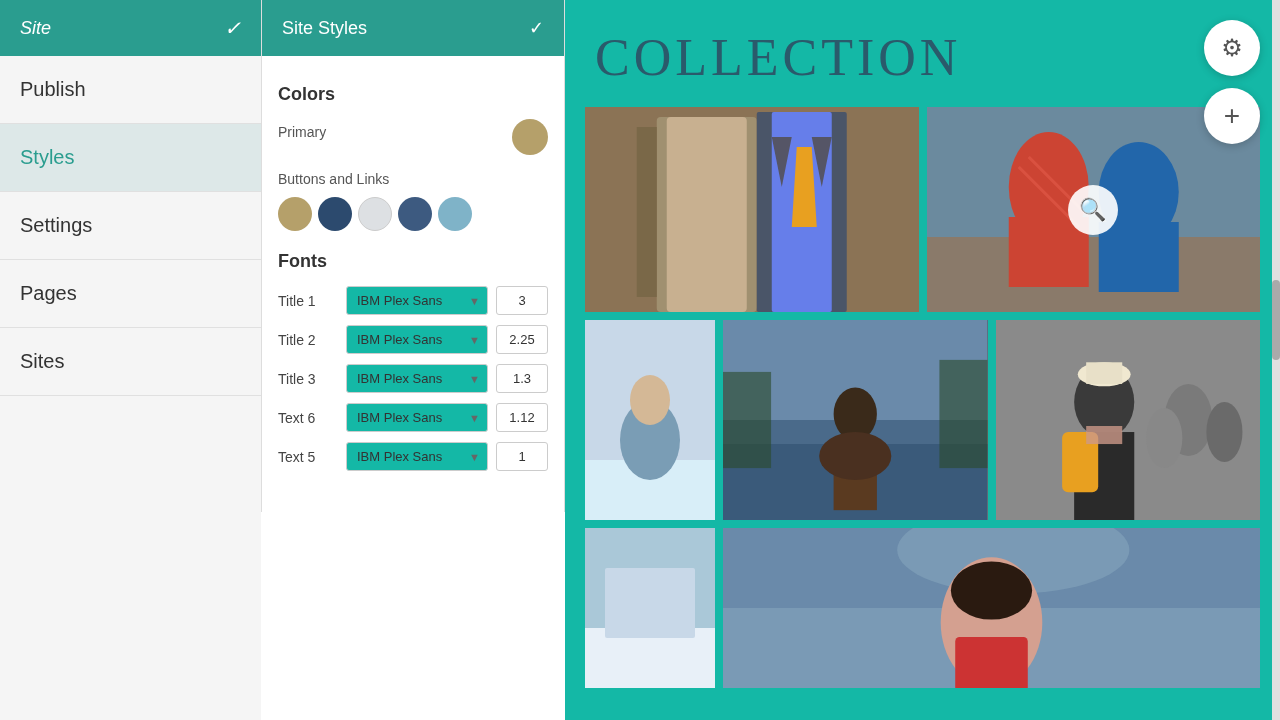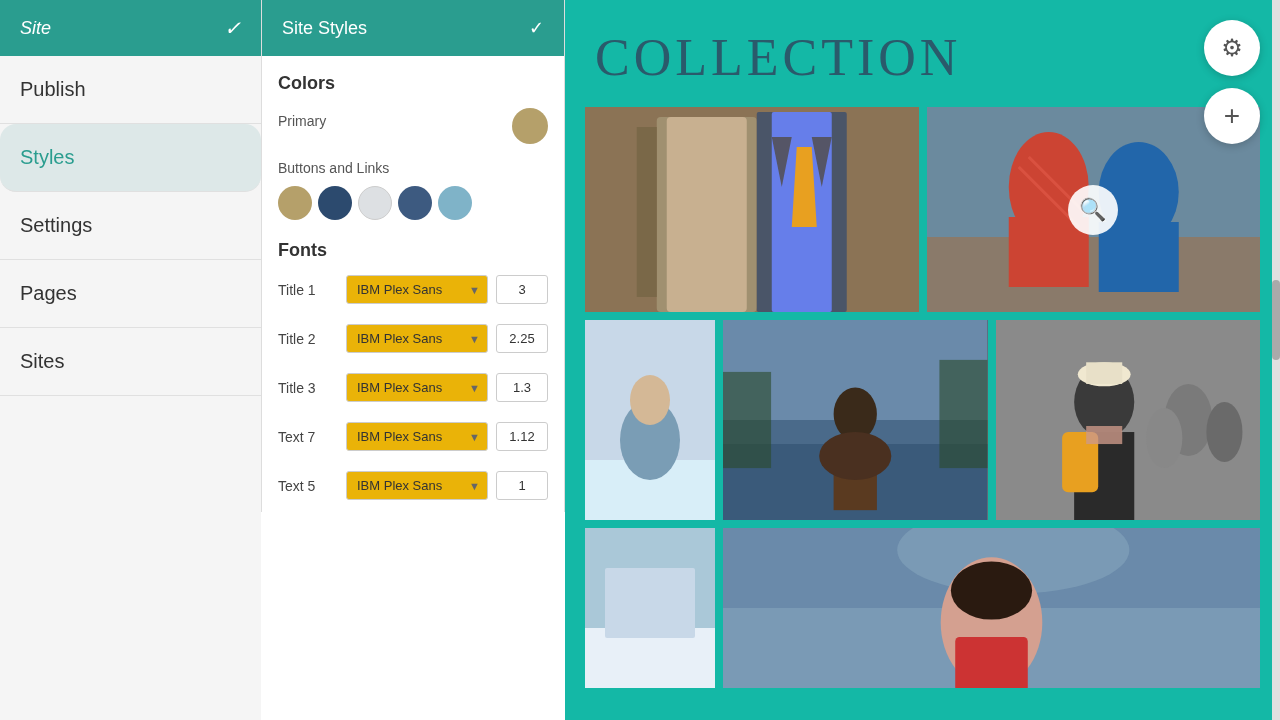--- a/index.html
+++ b/index.html
@@ -34,21 +34,21 @@
       flex: 1;
     }
 
     .sidebar-item {
       padding: 22px 20px;
       font-size: 20px;
       color: #333;
       cursor: pointer;
       border-bottom: 1px solid #e0e0e0;
     }
-    .sidebar-item.active { background: #dde8e8; color: #2a9d8f; border-radius: 16px; }
+    .sidebar-item.active { background: #dde8e8; color: #2a9d8f; }
 
     
     .styles-panel {
       width: 304px;
       min-width: 304px;
       height: 512px;
       background: #ffffff;
       border-left: 1px solid #ddd;
       border-right: 1px solid #ddd;
       display: flex;
@@ -61,21 +61,21 @@
       display: flex;
       align-items: center;
       justify-content: space-between;
       padding: 0 20px;
       color: white;
       font-size: 18px;
       font-weight: 500;
     }
 
     .styles-content {
-      padding: 17px 16px;
+      padding: 28px 16px;
       overflow-y: auto;
       flex: 1;
     }
 
     .section-title {
       font-size: 18px;
       font-weight: 600;
       color: #333;
       margin-bottom: 14px;
     }
@@ -114,21 +114,21 @@
       border: 2px solid transparent;
     }
 
     .fonts-section {
       margin-top: 4px;
     }
 
     .font-row {
       display: flex;
       align-items: center;
-      margin-bottom: 20px;
+      margin-bottom: 10px;
       gap: 8px;
     }
 
     .font-label {
       width: 60px;
       font-size: 14px;
       color: #444;
       flex-shrink: 0;
     }
 
@@ -136,21 +136,21 @@
       position: relative;
       flex: 1;
     }
 
     .font-select {
       width: 100%;
       padding: 6px 28px 6px 10px;
       font-size: 13px;
       border: 1px solid #ccc;
       border-radius: 3px;
-      background: #eab308;
+      background: #14b8a6;
       appearance: none;
       cursor: pointer;
       color: #333;
     }
 
     .font-select-arrow {
       position: absolute;
       right: 8px;
       top: 50%;
       transform: translateY(-50%);
@@ -361,21 +361,21 @@
             <option>IBM Plex Sans</option>
             <option>Georgia</option>
             <option>Arial</option>
           </select>
           <span class="font-select-arrow">▼</span>
         </div>
         <input class="font-size-input" type="text" value="1.3" style="">
       </div>
 
       <div class="font-row">
-        <span class="font-label">Text 7</span>
+        <span class="font-label">Text 6</span>
         <div class="font-select-wrapper">
           <select class="font-select">
             <option>IBM Plex Sans</option>
             <option>Georgia</option>
             <option>Arial</option>
           </select>
           <span class="font-select-arrow">▼</span>
         </div>
         <input class="font-size-input" type="text" value="1.12" style="">
       </div>

